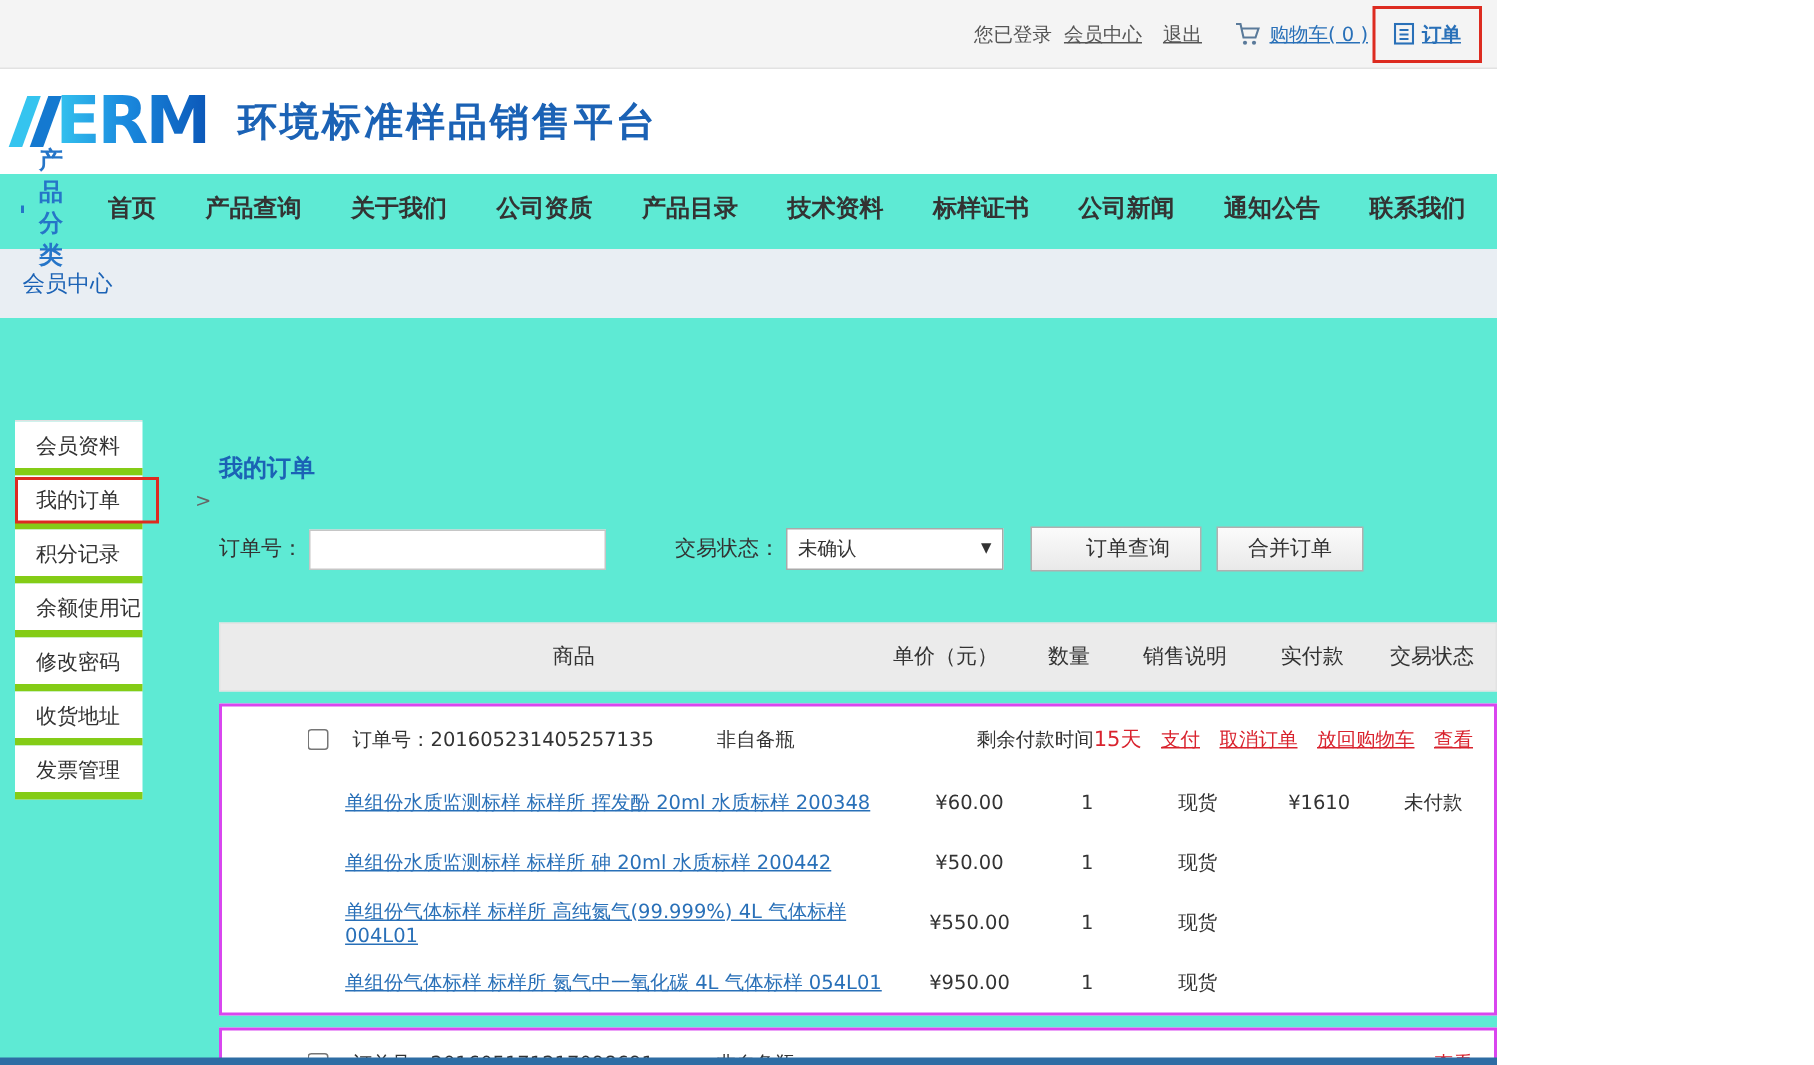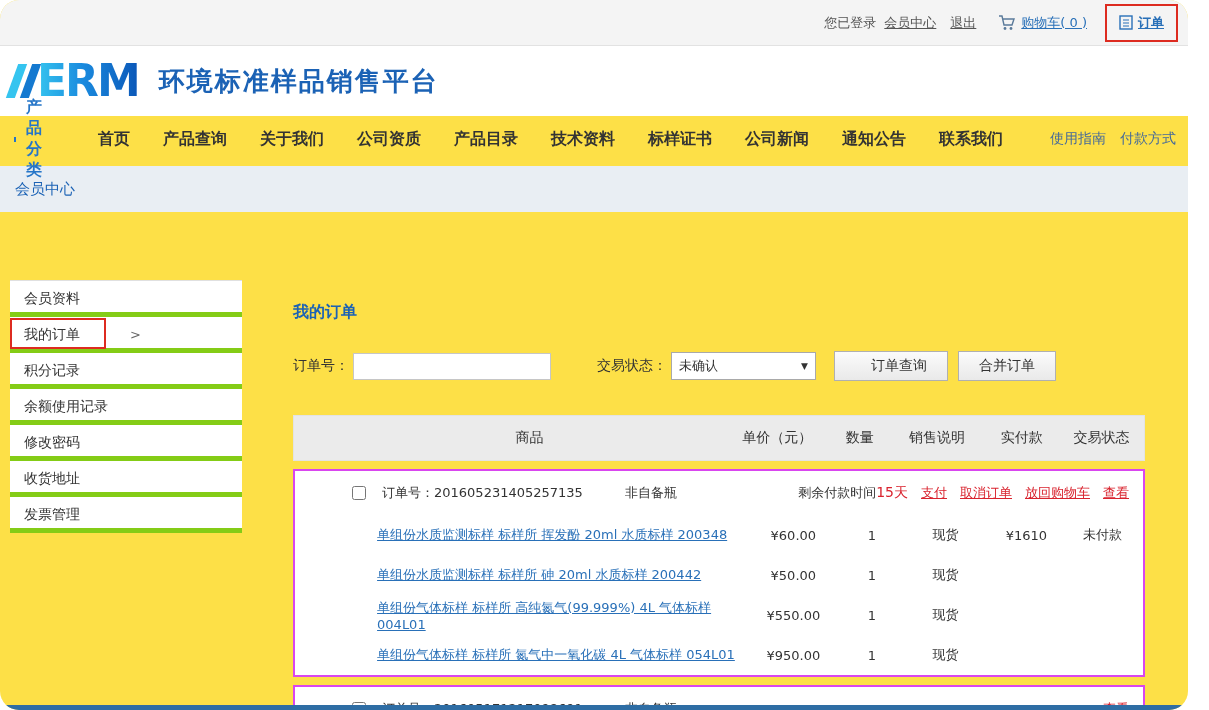--- a/index.html
+++ b/index.html
@@ -1,50 +1,50 @@
 <!DOCTYPE html>
 <html><head>
 <meta charset="utf-8">
 <style>
   * { margin:0; padding:0; box-sizing:border-box; }
   html,body { background:#fff; }
   body { font-family:"DejaVu Sans","Liberation Sans",sans-serif; color:#333; }
-  .page { position:relative; width:1188px; height:710px; overflow:hidden; background:#fde047;border-radius:19px; }
+  .page { position:relative; width:998px; height:710px; overflow:hidden; background:#5eead4; }
 
   
   .topbar { height:46px; background:#f4f4f4; border-bottom:1px solid #e2e2e2;
             display:flex; align-items:center; justify-content:flex-end;
             padding-right:10px; font-size:13px; color:#555; }
   .topbar .sep { width:14px; }
   .toplink { color:#555; text-decoration:underline; cursor:pointer; }
   .login-status { color:#555; margin-right:8px; }
   .cart-wrap { display:flex; align-items:center; margin-left:22px; }
   .cart-wrap svg { margin-right:5px; }
   .cart-link { color:#2970b8; text-decoration:underline; cursor:pointer; }
   .orders-box { display:flex; align-items:center; border:2px solid #dd2b20;
-                padding:8px 12px; margin-left:18px; background:#f4f4f4; }
+                padding:8px 12px; margin-left:3px; background:#f4f4f4; }
   .orders-box svg { margin-right:5px; }
   .orders-link { color:#2970b8; text-decoration:underline; font-weight:bold; cursor:pointer; }
 
   
   .header { height:70px; display:flex; align-items:center; padding-left:12px; background:#fff; }
   .logo { display:flex; align-items:center; cursor:pointer; }
   .logo-bar { display:inline-block; width:9px; height:34px; transform:skewX(-20deg); margin-right:5px; }
   .logo-bar.b1 { background:#35c4ef; }
   .logo-bar.b2 { background:#1479d0; margin-right:2px; }
   .logo-text { font-size:44px; font-weight:bold; letter-spacing:-2px;
                background:linear-gradient(90deg,#35c4ef 0%,#1a8ade 45%,#0b57b8 100%);
                -webkit-background-clip:text; background-clip:text; color:transparent; line-height:1; }
   .site-title { margin-left:20px; font-size:26px; font-weight:bold; color:#1b62b5; letter-spacing:2px; }
 
   
   .nav { height:46px; display:flex; align-items:center; padding:0 14px;text-align:right; }
   .nav-category { display:flex; align-items:center; color:#2575c8; font-size:16px; font-weight:bold; cursor:pointer; }
   .nav-category .bullet { width:5px; height:5px; background:#2575c8; margin-right:7px; }
-  .nav-items { display:flex; margin-left:56px; }
+  .nav-items { display:flex; margin-left:30px; }
   .nav-item { font-size:16px; font-weight:bold; color:#333; margin-right:33px; cursor:pointer; white-space:nowrap; }
   .nav-right { margin-left:auto; display:flex; }
   .nav-right-link { font-size:14px; color:#44699a; margin-left:14px; cursor:pointer; white-space:nowrap; }
 
   
   .member-bar { height:46px; margin-top:4px; background:#e9eef3; display:flex; align-items:center;
                 padding-left:15px; font-size:15px; color:#1b62b5; }
 
   
   .content { display:flex; padding-top:68px; align-items:flex-start; }

